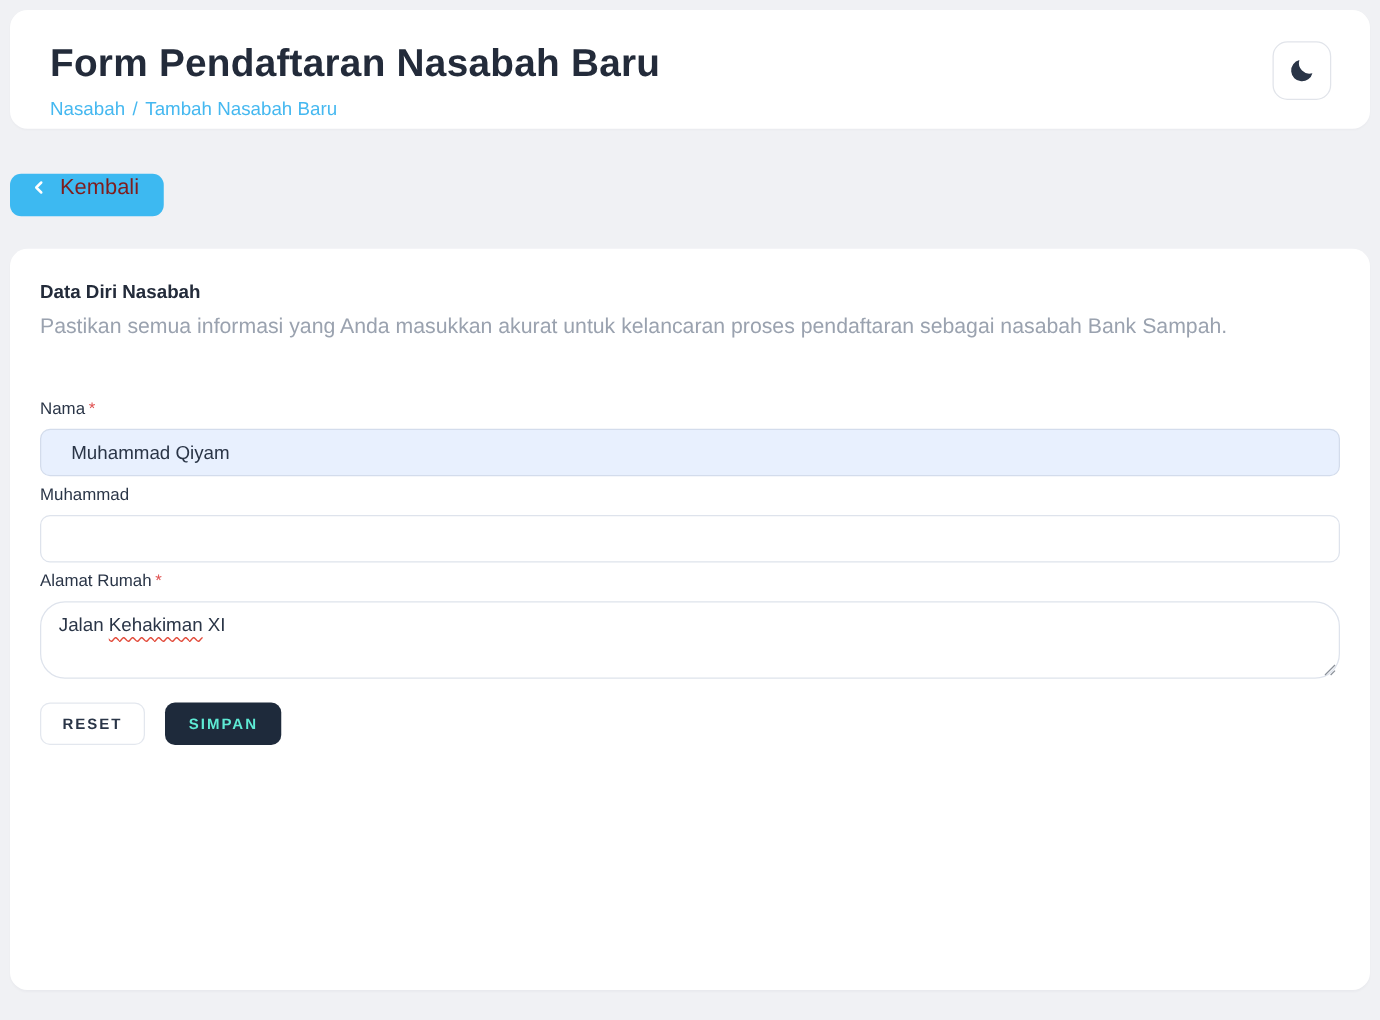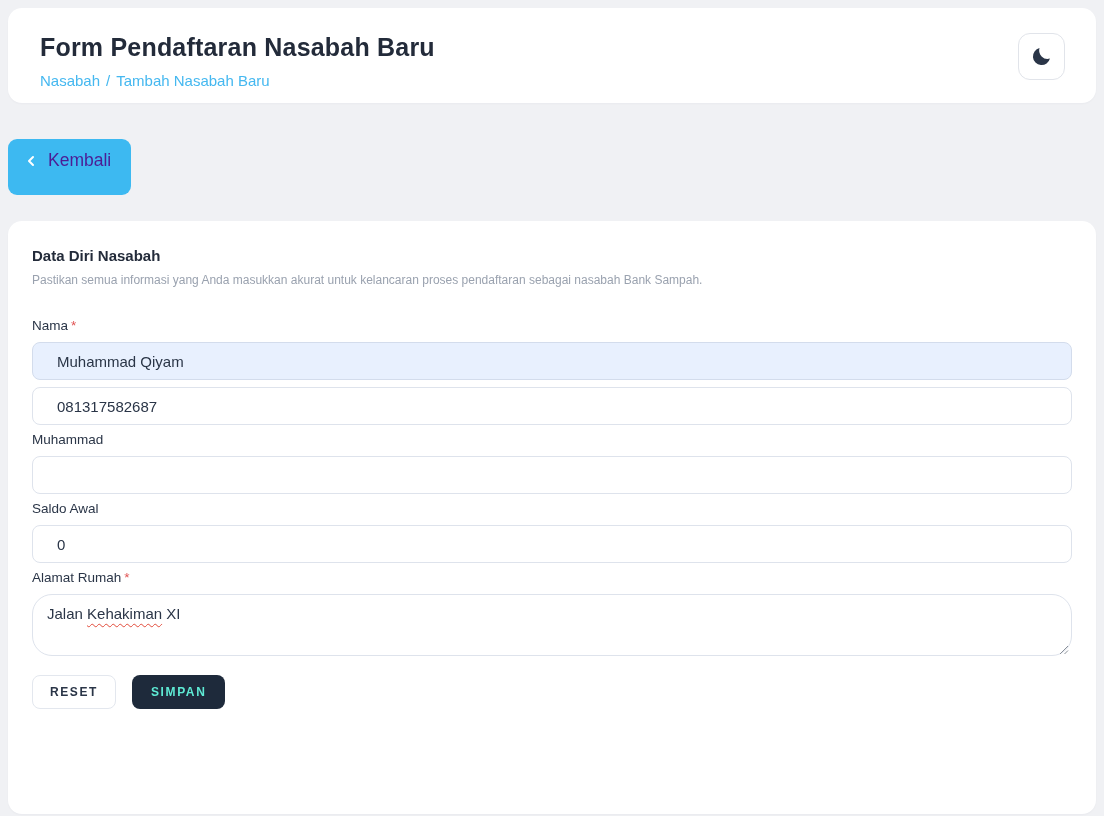--- a/index.html
+++ b/index.html
@@ -15,21 +15,21 @@
   .header-card {
     margin: 8px 8px 0 8px;
     height: 95px;
     background: #ffffff;
     border-radius: 14px;
     padding: 25px 32px 0 32px;
     position: relative;
     box-shadow: 0 1px 2px rgba(30,42,59,0.03);
   }
   .page-title {
-    font-size: 25px;
+    font-size: 31px;
     font-weight: 700;
     color: #232b3a;
     letter-spacing: 0.2px;
   }
   .breadcrumb {
     margin-top: 10px;
     font-size: 15px;
     color: #45b8f0;
     display: flex;
     gap: 6px;
@@ -51,26 +51,26 @@
     justify-content: center;
     cursor: pointer;
   }
 
   
   .back-button {
     display: inline-flex;
     align-items: center;
     gap: 9px;
     margin: 36px 0 0 8px;
-    height: 56px;
+    height: 34px;
     padding: 0 20px 13px 15px;
     background: #3db9f1;
     border: none;
     border-radius: 9px;
-    color: #4c1d95;
+    color: #7f1d1d;
     font-family: "Liberation Sans", sans-serif;
     font-size: 17.5px;
     cursor: pointer;
   }
 
   
   .form-card {
     margin: 26px 8px 0 8px;
     background: #ffffff;
     border-radius: 14px;
@@ -78,23 +78,23 @@
     min-height: 593px;
     box-shadow: 0 1px 2px rgba(30,42,59,0.03);
   }
   .card-title {
     font-size: 15px;
     font-weight: 700;
     color: #232b3a;
     margin-bottom: 9px;
   }
   .card-subtitle {
-    font-size: 12px;
+    font-size: 17px;
     color: #9aa2af;
-    margin-bottom: 31px;
+    margin-bottom: 48px;
   }
   .field { margin-bottom: 7px; }
   .field-label {
     display: block;
     font-size: 13.5px;
     font-weight: 500;
     color: #2a3547;
     margin-bottom: 9px;
   }
   .required-mark { color: #e05252; margin-left: 3px; font-size: 13.5px; }
@@ -212,36 +212,29 @@
   <p class="card-subtitle">Pastikan semua informasi yang Anda masukkan akurat untuk kelancaran proses pendaftaran sebagai nasabah Bank Sampah.</p>
 
   <div class="field">
     <label class="field-label">
       <span>Nama</span><span class="required-mark">*</span>
     </label>
     <input class="control autofill" type="text" value="Muhammad Qiyam" style="">
   </div>
 
   <div class="field">
-    <input class="control" type="text" value="081317582687" style="">
   </div>
 
   <div class="field">
     <label class="field-label">
       <span>Muhammad</span>
     </label>
     <input class="control" type="text" value="" style="">
   </div>
 
-  <div class="field">
-    <label class="field-label">
-      <span>Saldo Awal</span>
-    </label>
-    <input class="control" type="text" value="0" style="">
-  </div>
 
   <div class="field" style="margin-bottom:0;">
     <label class="field-label">
       <span>Alamat Rumah</span><span class="required-mark">*</span>
     </label>
     <div class="textarea-wrap">
       <div class="textarea-control"><span>Jalan </span><span class="misspelled">Kehakiman</span><span> XI</span></div>
       <span class="resize-handle">
         <svg width="11" height="11" viewBox="0 0 11 11">
           <line x1="10" y1="2" x2="2" y2="10" stroke="#8a9099" stroke-width="1"></line>

